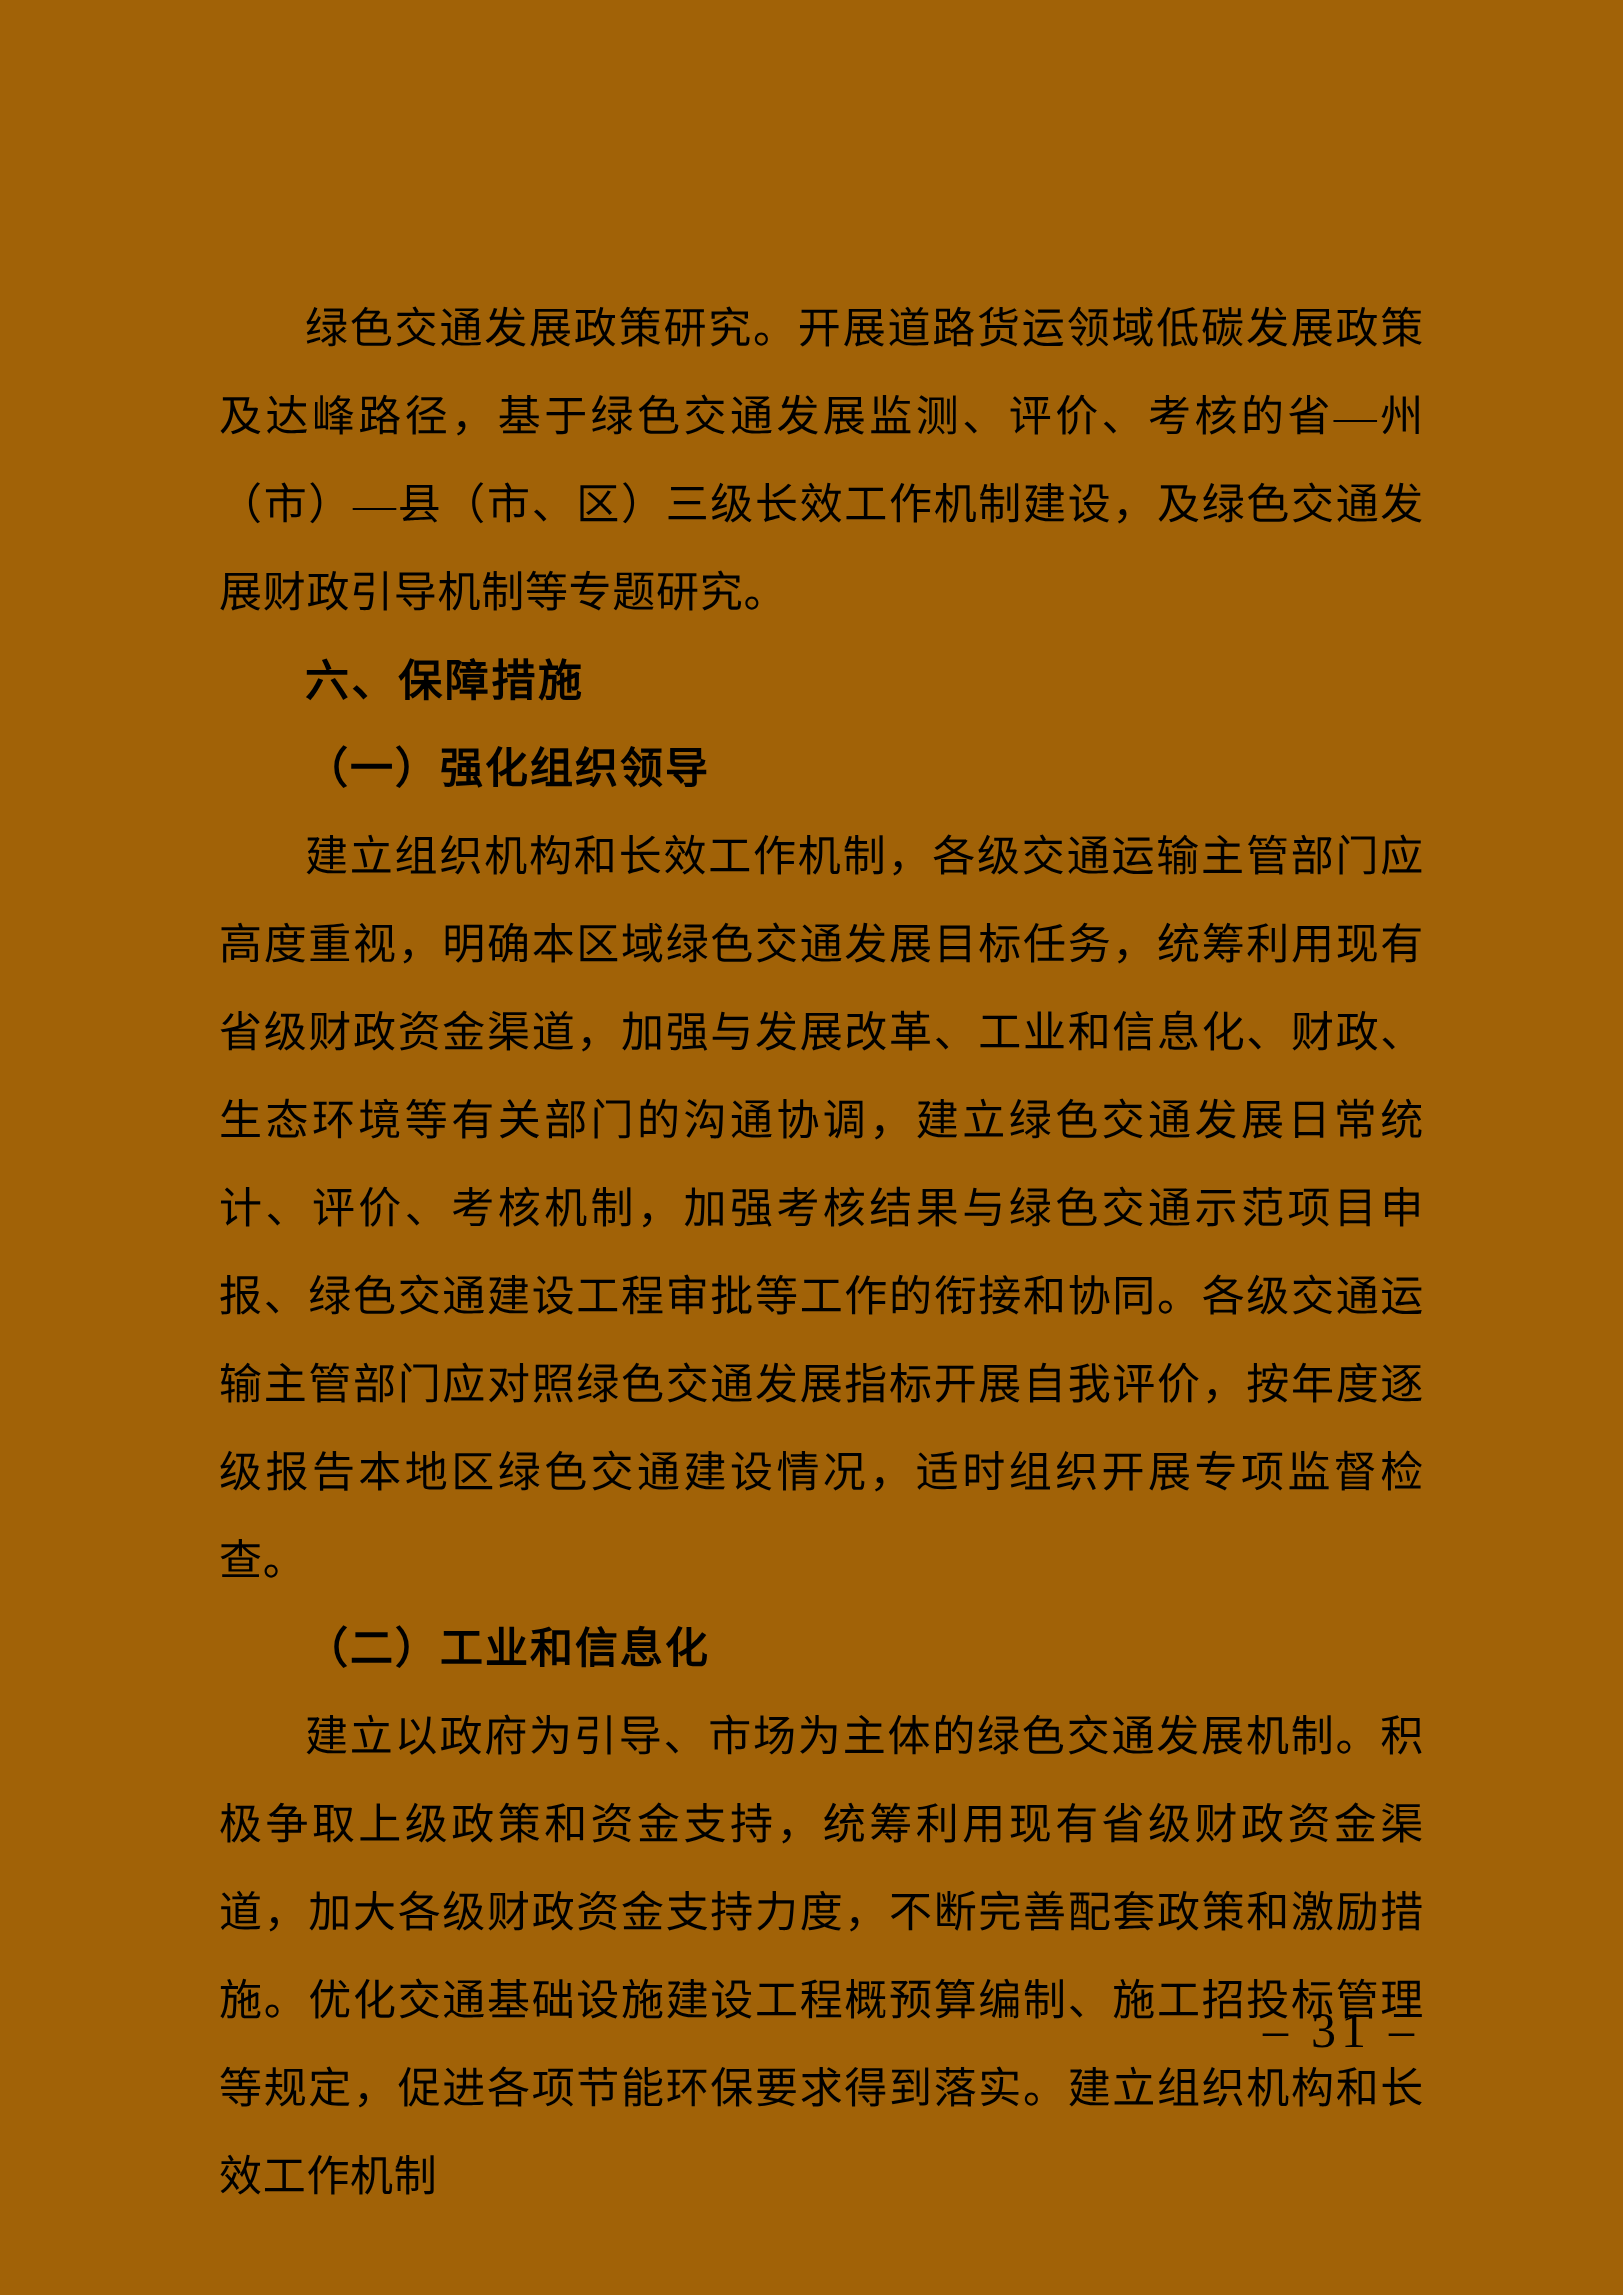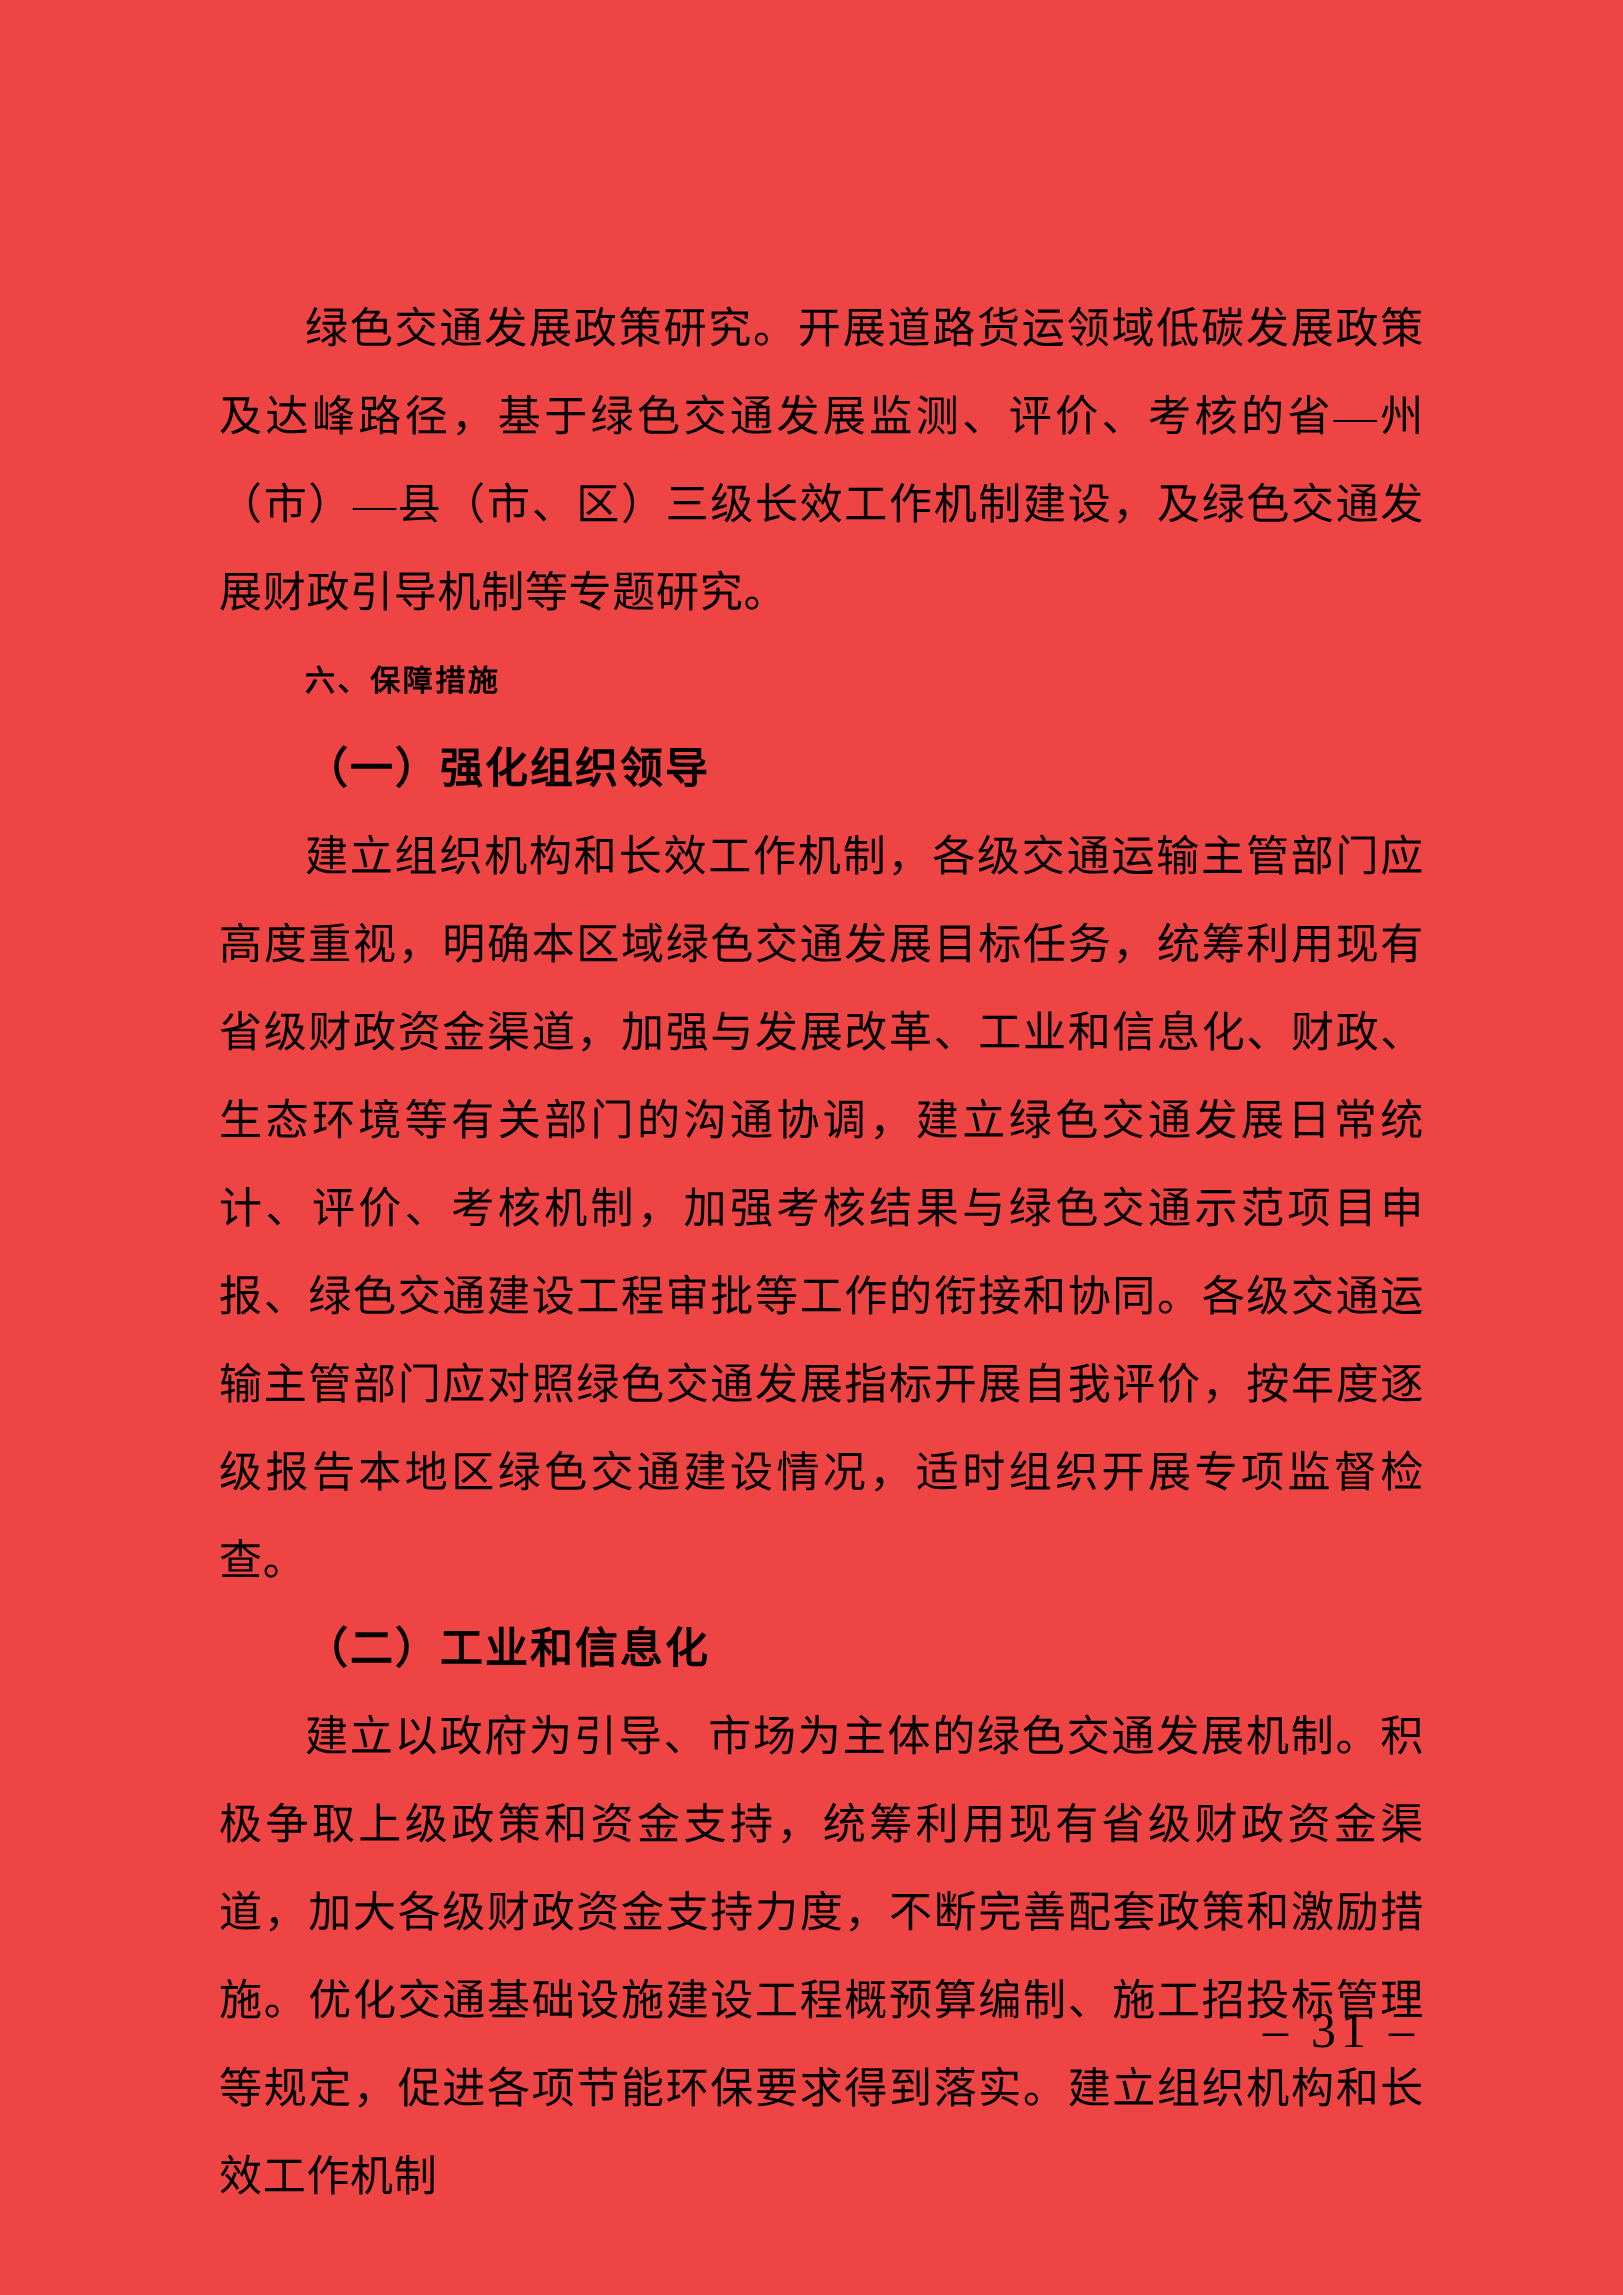--- a/index.html
+++ b/index.html
@@ -4,21 +4,21 @@
 <style>
   html, body {
     margin: 0;
     padding: 0;
     background: #ffffff;
   }
   .page {
     position: relative;
     width: 1623px;
     height: 2295px;
-    background: #ef4444;
+    background: #a16207;
     color: #000000;
     font-family: "Liberation Serif", "DejaVu Serif", serif;
     overflow: hidden;
   }
   .doc-body {
     position: absolute;
     left: 219px;
     top: 285px;
     width: 1205px;
   }
@@ -28,21 +28,21 @@
     line-height: 88px;
     text-align: justify;
     text-justify: inter-ideograph;
     text-indent: 86px;
     letter-spacing: 0.7px;
     word-break: break-all;
     overflow-wrap: anywhere;
   }
   .heading-1 {
     margin: 0;
-    font-size: 30px;
+    font-size: 44px;
     line-height: 88px;
     font-weight: bold;
     font-family: "Liberation Sans", "DejaVu Sans", sans-serif;
     text-indent: 86px;
     letter-spacing: 2.6px;
   }
   .heading-2 {
     margin: 0;
     font-size: 43px;
     line-height: 88px;

